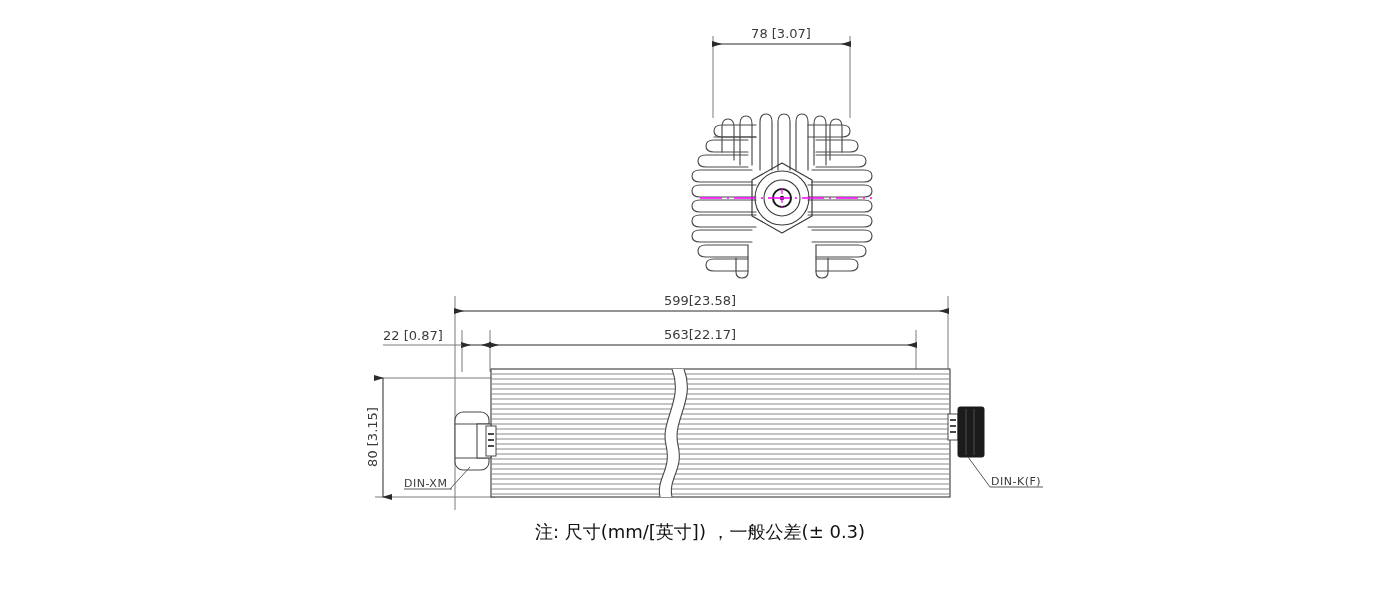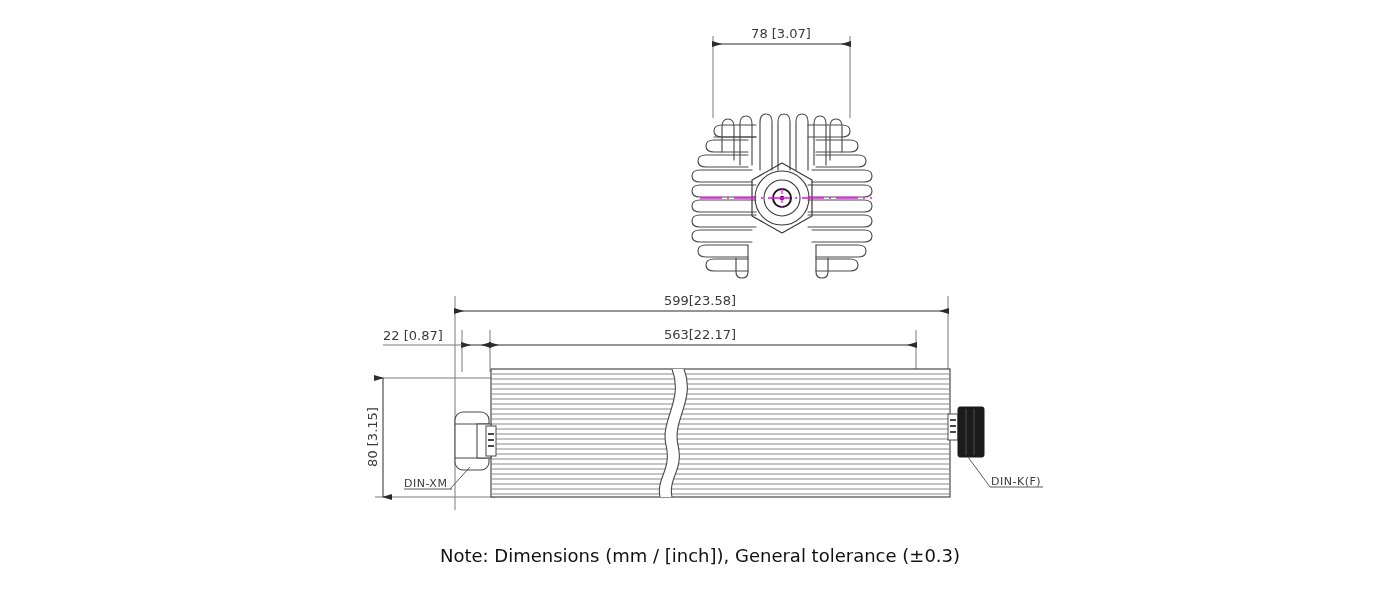--- a/index.html
+++ b/index.html
@@ -207,15 +207,15 @@
       </g>
 
       <g>
         <line x1="968" y1="457" x2="990" y2="487" stroke="#5a5a5a" stroke-width="1"></line>
         <line x1="990" y1="487" x2="1043" y2="487" stroke="#5a5a5a" stroke-width="1"></line>
         <text class="labeltext" x="991" y="485">DIN-K(F)</text>
       </g>
     </g>
   </svg>
 
-  <div class="caption cap-en">Note: Dimensions (mm / [inch]), General tolerance (±0.3)</div>
+  <div class="caption cap-cn">注: 尺寸(mm/[英寸]) ，一般公差(± 0.3)</div>
 
 </div>
 
 </body></html>

